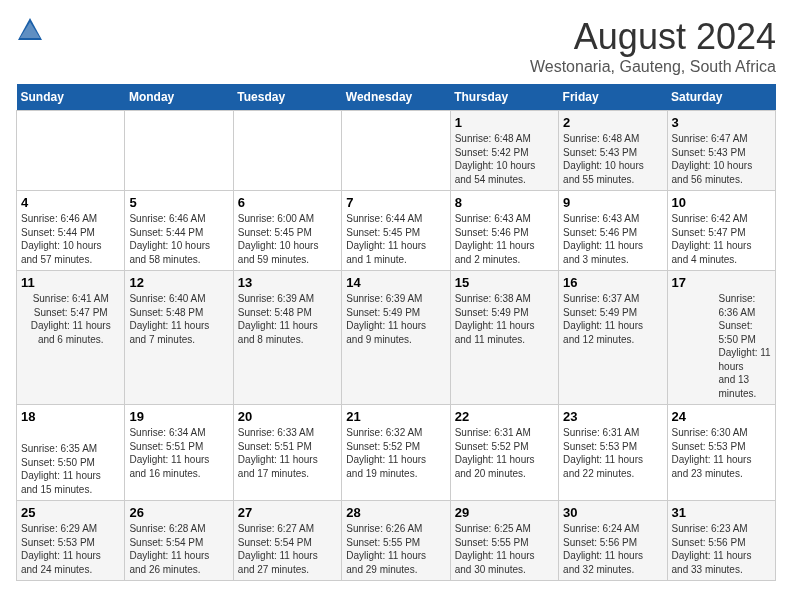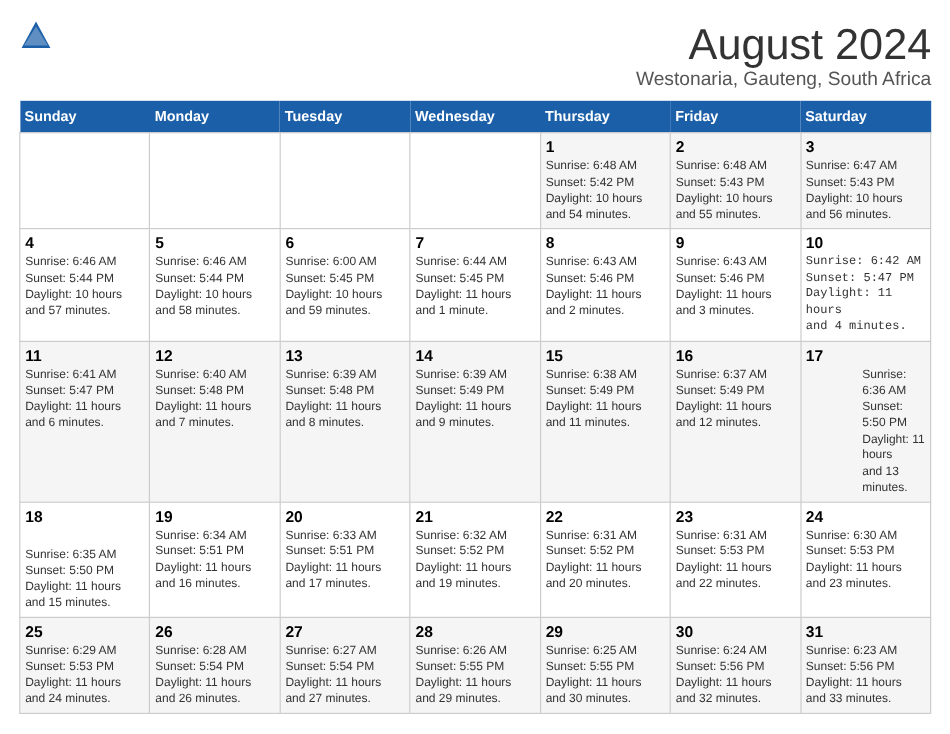--- a/index.html
+++ b/index.html
@@ -180,30 +180,30 @@
         </td>
         <td>
           <span class="day-number">9</span>
           <div class="day-detail" style="white-space: pre-line;">Sunrise: 6:43 AM
 Sunset: 5:46 PM
 Daylight: 11 hours
 and 3 minutes.</div>
         </td>
         <td>
           <span class="day-number">10</span>
-          <div class="day-detail" style="white-space: pre-line; font-family: Liberation Mono, monospace;">Sunrise: 6:42 AM
+          <div class="day-detail" style="white-space: pre-line;">Sunrise: 6:42 AM
 Sunset: 5:47 PM
 Daylight: 11 hours
 and 4 minutes.</div>
         </td>
       </tr>
       <tr>
         <td>
           <span class="day-number">11</span>
-          <div class="day-detail" style="white-space: pre-line;">Sunrise: 6:41 AM
+          <div class="day-detail" style="white-space: pre-line; text-align: center;">Sunrise: 6:41 AM
 Sunset: 5:47 PM
 Daylight: 11 hours
 and 6 minutes.</div>
         </td>
         <td>
           <span class="day-number">12</span>
           <div class="day-detail" style="white-space: pre-line;">Sunrise: 6:40 AM
 Sunset: 5:48 PM
 Daylight: 11 hours
 and 7 minutes.</div>

